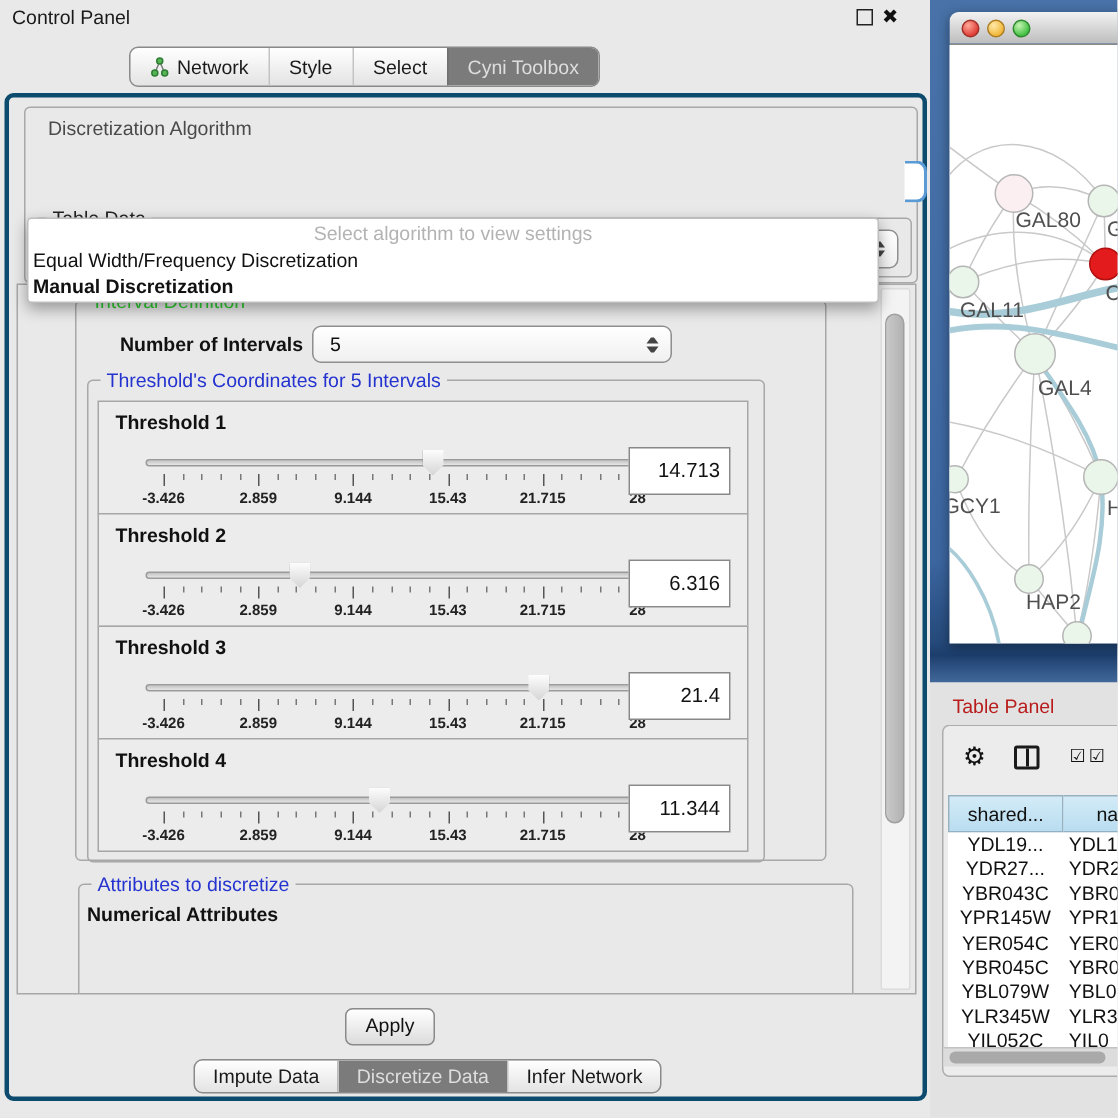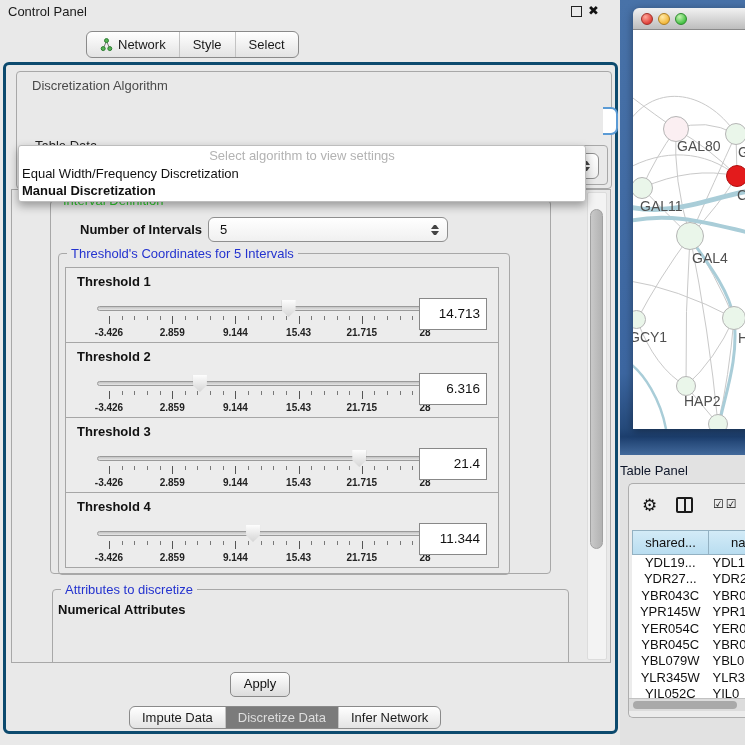--- a/index.html
+++ b/index.html
@@ -88,21 +88,21 @@
   .dot.red{left:8px;background:radial-gradient(circle at 35% 30%,#ffa89a,#e0413a 70%);border:1px solid #a03028;box-sizing:border-box}
   .dot.yellow{left:25px;background:radial-gradient(circle at 35% 30%,#ffe9a8,#f2b83c 70%);border:1px solid #ad7d20;box-sizing:border-box}
   .dot.green{left:42px;background:radial-gradient(circle at 35% 30%,#c6f3b2,#46c246 70%);border:1px solid #2f8a2f;box-sizing:border-box}
   .net-canvas{position:absolute;left:0;top:22px;width:120px;height:399px;background:#fff;overflow:hidden}
   .node{position:absolute;border-radius:50%;border:1px solid #b5b5b5;background:#eaf6ea;box-sizing:border-box}
   .node.pink{background:#fbeff2}
   .node.red{background:#e31b1c;border-color:#b01010}
   .nlabel{position:absolute;font-size:14px;color:#4f4f4f;white-space:nowrap}
   
   .table-panel{position:absolute;left:620px;top:455px;width:125px;height:290px;background:#e2e2e2}
-  .tp-title{position:absolute;left:0;top:8px;color:#0f172a}
+  .tp-title{position:absolute;left:15px;top:8px;color:#b91c1c}
   .browser{position:absolute;left:8px;top:28px;width:117px;height:235px;background:#ececec;border:1px solid #adadad;border-right:none;border-radius:5px 0 0 5px;box-sizing:border-box}
   .gear{position:absolute;left:13px;top:11px;font-size:17px;color:#111;font-family:"DejaVu Sans",sans-serif}
   .split-icon{position:absolute;left:47px;top:13px;width:17px;height:16px;border:2px solid #1a1a1a;border-radius:2px;box-sizing:border-box}
   .split-icon::after{content:"";position:absolute;left:50%;top:0;width:2px;height:100%;background:#1a1a1a;transform:translateX(-50%)}
   .cb-icons{position:absolute;left:84px;top:13px;font-size:12px;letter-spacing:2px;color:#111;font-family:"DejaVu Sans",sans-serif}
   .thead{position:absolute;left:3px;top:46px;height:25px;display:flex}
   .th{background:linear-gradient(#d3ebf7,#b9ddf0);border:1px solid #93b1c2;box-sizing:border-box;line-height:23px;text-align:center;overflow:hidden;white-space:nowrap}
   .th.c1{width:77px}
   .th.c2{width:80px;border-left:none;text-align:left;padding-left:22px}
   .tbody{position:absolute;left:3px;top:71px;width:160px;height:143px;background:#fff;overflow:hidden}
@@ -130,20 +130,23 @@
         <circle cx="3.2" cy="10.6" r="2" fill="#56b356" stroke="#2e7d32"></circle>
         <circle cx="9.8" cy="10.6" r="2" fill="#56b356" stroke="#2e7d32"></circle>
       </svg>
       <span>Network</span>
     </div>
     <div class="seg">
         <span>Style</span>
       </div>
     <div class="seg">
         <span>Select</span>
+      </div>
+    <div class="seg sel">
+        <span>Cyni Toolbox</span>
       </div>
   </nav>
 
   <div class="outer-box">
 
     <div class="group algo-group">
       <span class="algo-label">Discretization Algorithm</span>
       <span class="combo-frag"></span>
     </div>
 

